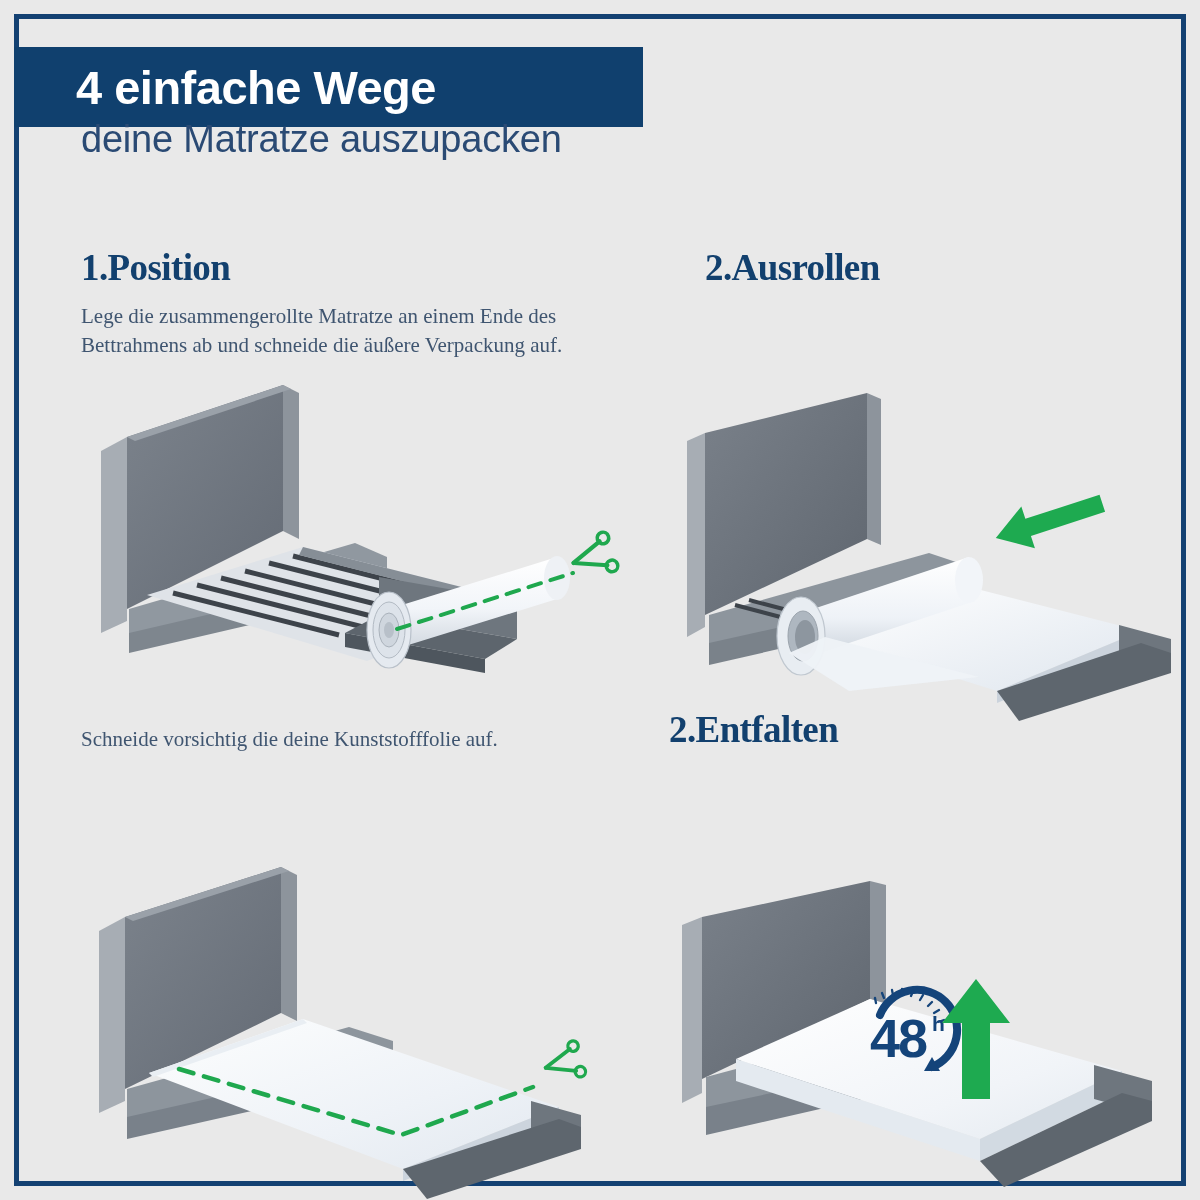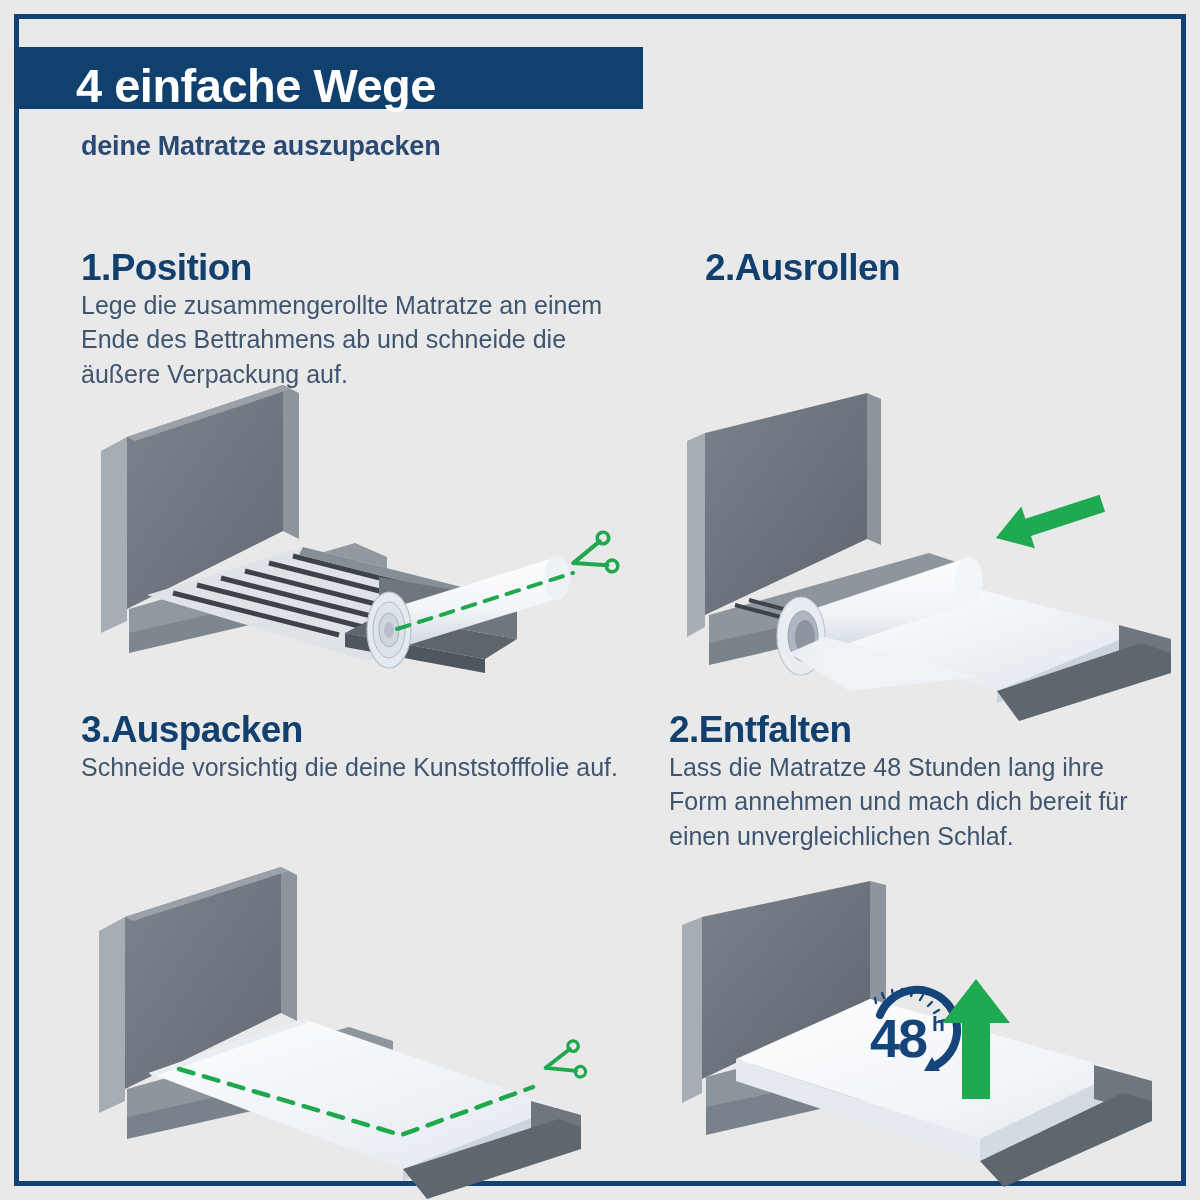--- a/index.html
+++ b/index.html
@@ -17,54 +17,55 @@
     left:14px; top:14px;
     width:1172px; height:1172px;
     border:5px solid #134172;
     background:#e9e9e9;
   }
   
   #header { position:absolute; left:0; top:0; width:100%; }
   #title-banner {
     position:absolute;
     left:-5px; top:28px;
-    width:629px; height:62px;
+    width:629px; height:80px;
     background:#10406e;
-    display:flex; align-items:flex-end;
+    display:flex; align-items:center;
   }
   #title-text {
     color:#ffffff;
     font-size:47px;
     font-weight:bold;
     letter-spacing:-0.5px;
     margin-left:62px;
     line-height:1;
   }
   #subtitle-text {
     position:absolute;
-    left:62px; top:112px;
+    left:62px; top:99px;
     color:#2a4a74;
-    font-size:27px;
-    font-weight:bold;
+    font-size:38px;
+    font-weight:normal;
     letter-spacing:-0.2px;
   }
   
-  .step { position:absolute; }
+  .step { position:absolute;font-family:Liberation Serif, serif; }
   .step-head {
     color:#12406e;
     font-size:37px;
     font-weight:bold;
     letter-spacing:-0.6px;
     white-space:nowrap;
     line-height:1.05;
   }
   .step-body {
     color:#3f5570;
-    font-size:25px;
+    font-size:21px;
     line-height:1.38;
+    margin-top:14px;
     font-weight:normal;
   }
   #step1 { left:62px;  top:230px; width:530px; }
   #step2 { left:686px; top:230px; width:520px; }
   #step3 { left:62px;  top:692px; width:540px; }
   #step4 { left:650px; top:692px; width:500px; }
 
   
   .stage { position:absolute; }
   #art1 { left:68px;  top:352px; width:540px; height:340px; }
@@ -88,27 +89,25 @@
   <div class="step" id="step1">
     <div class="step-head">1.Position</div>
     <div class="step-body">Lege die zusammengerollte Matratze an einem Ende des Bettrahmens ab und schneide die äußere Verpackung auf.</div>
   </div>
 
   <div class="step" id="step2">
     <div class="step-head">2.Ausrollen</div>
   </div>
 
   <div class="step" id="step3">
-    <div class="step-head">3.Auspacken</div>
     <div class="step-body">Schneide vorsichtig die deine Kunststofffolie auf.</div>
   </div>
 
   <div class="step" id="step4">
     <div class="step-head">2.Entfalten</div>
-    <div class="step-body">Lass die Matratze 48 Stunden lang ihre Form annehmen und mach dich bereit für einen unvergleichlichen Schlaf.</div>
   </div>
 
   <div class="stage" id="art1">
     <svg viewBox="0 0 540 340">
       <defs>
         <linearGradient id="hbFace1" x1="0" y1="0" x2="1" y2="1">
           <stop offset="0" stop-color="#7c838c"></stop>
             <stop offset="1" stop-color="#646b75"></stop>
         </linearGradient>
         <linearGradient id="rollG1" x1="0" y1="0" x2="0" y2="1">

